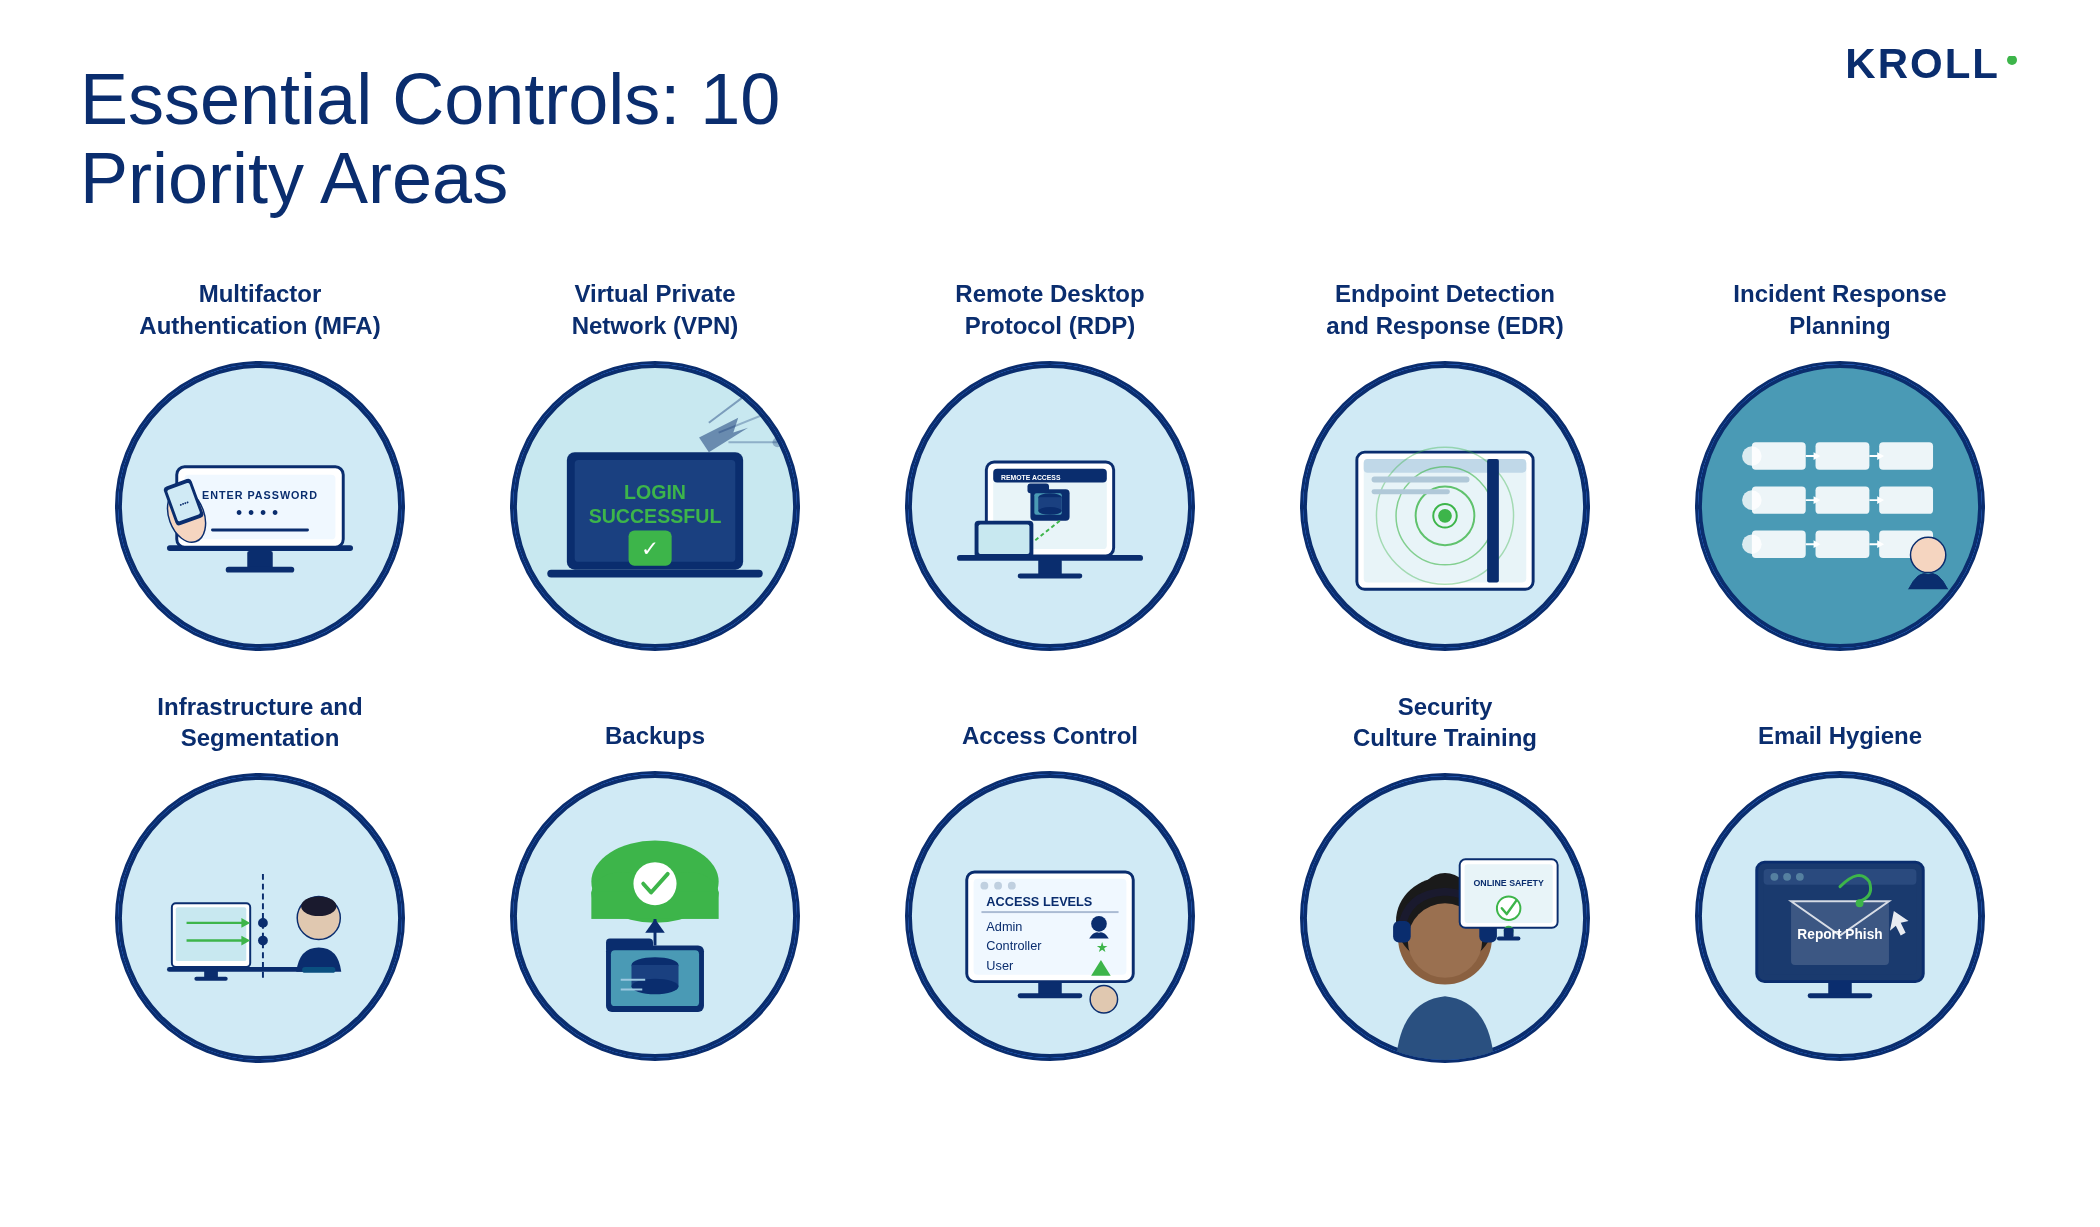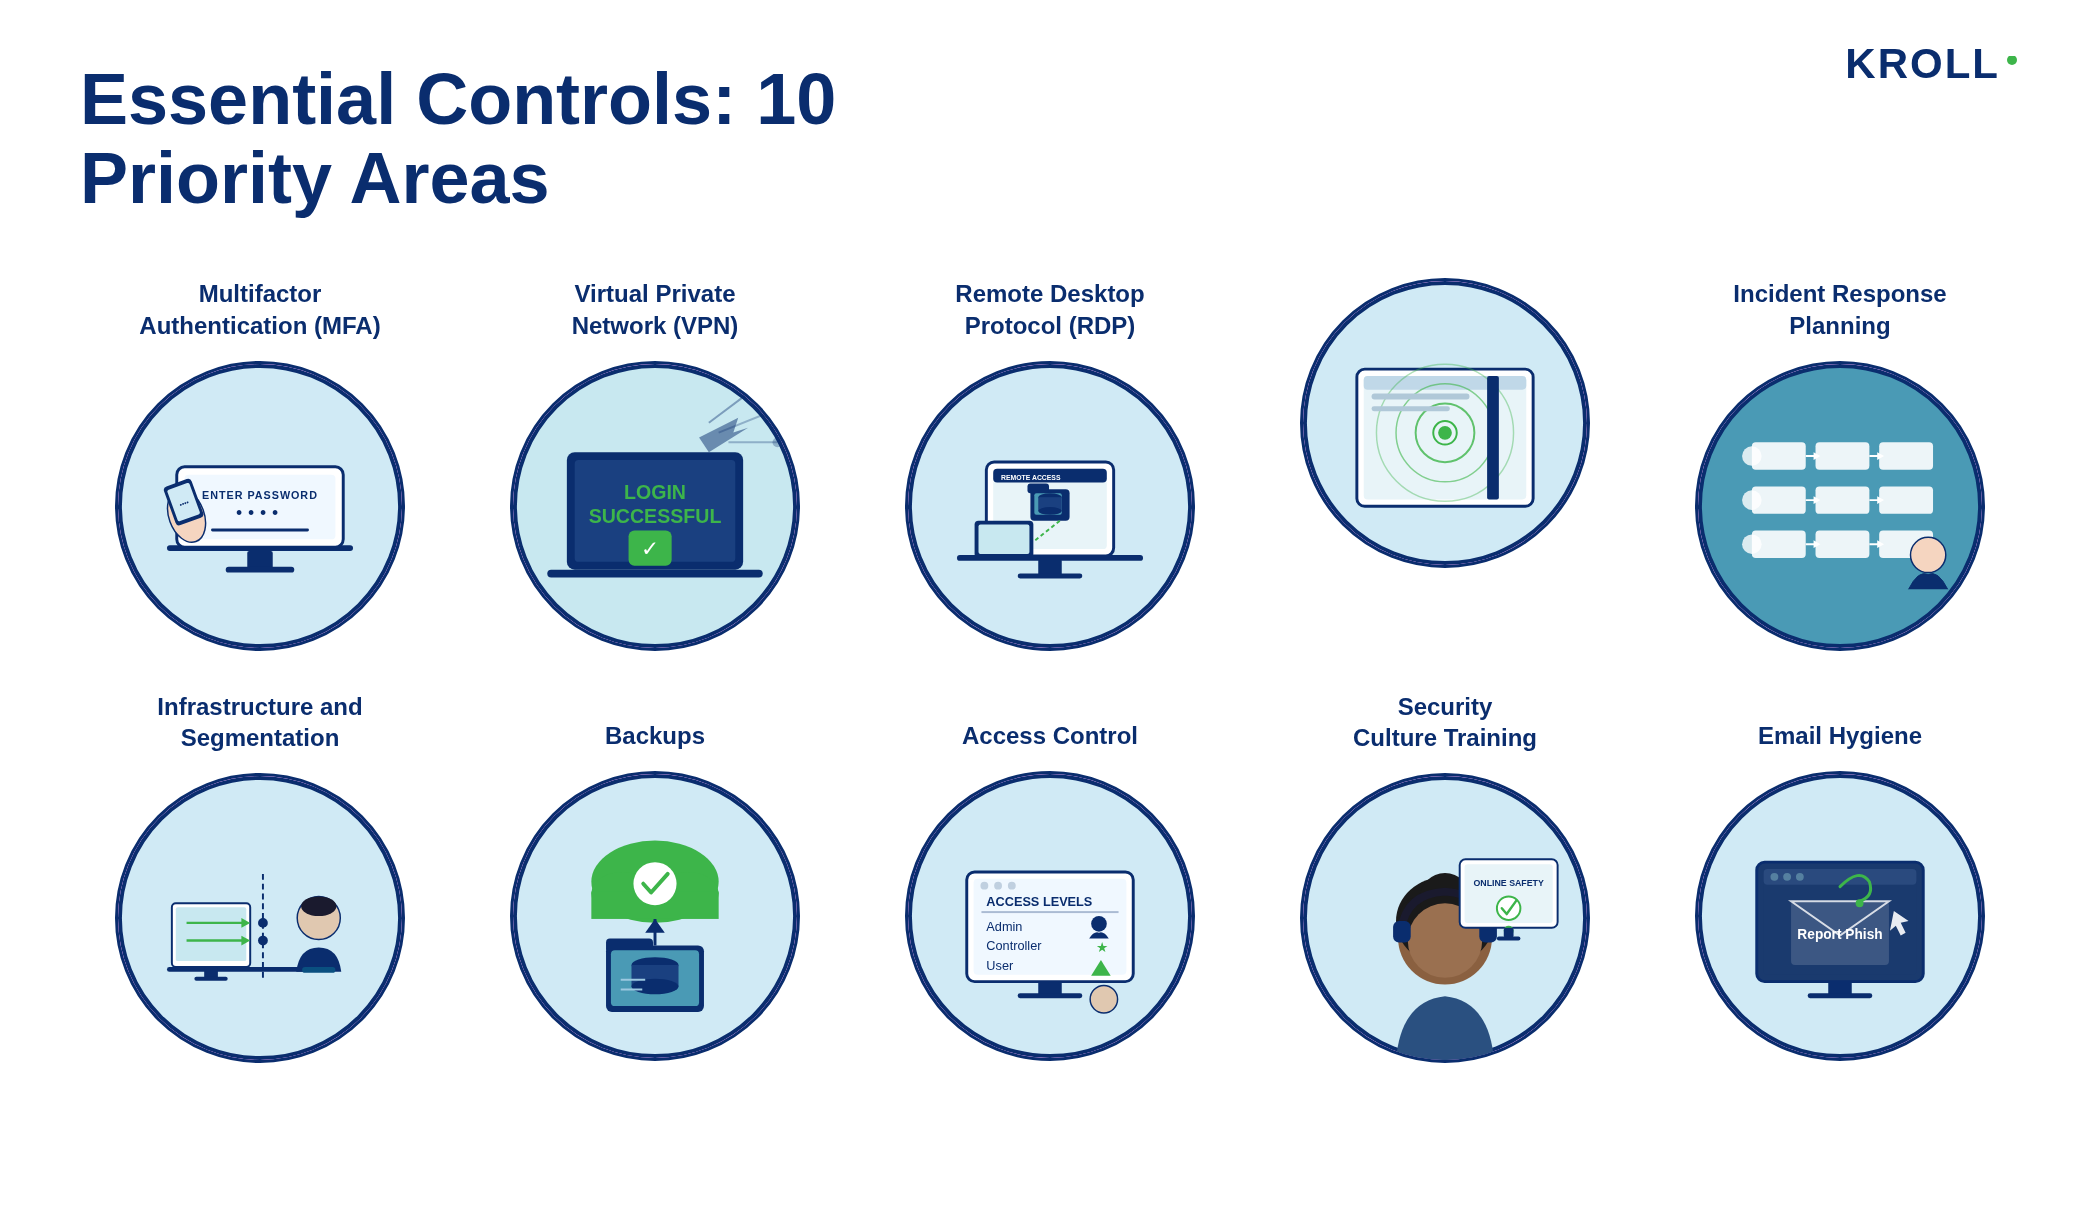--- a/index.html
+++ b/index.html
@@ -30,21 +30,21 @@
 
     .logo-text {
       font-size: 42px;
       font-weight: 900;
       color: #0a2d6e;
       letter-spacing: 2px;
     }
 
     .main-title {
       font-size: 72px;
-      font-weight: 700;
+      font-weight: 400;
       color: #0a2d6e;
       line-height: 1.1;
       margin-bottom: 60px;
       max-width: 900px;
     }
 
     .grid-row {
       display: flex;
       gap: 24px;
       margin-bottom: 40px;
@@ -73,21 +73,21 @@
 
     .circle-illustration {
       width: 290px;
       height: 290px;
       border-radius: 50%;
       border: 3px solid #0a2d6e;
       overflow: hidden;
       display: flex;
       align-items: center;
       justify-content: center;
-      background: #f0abfc;
+      background: #3b82f6;
       position: relative;
     }
 
     .kroll-logo-container {
       display: flex;
       align-items: center;
       gap: 4px;
     }
 
   </style>
@@ -199,20 +199,21 @@
           <rect x="68" y="160" width="60" height="38" rx="4" fill="#0a2d6e"></rect>
           <rect x="72" y="164" width="52" height="30" rx="2" fill="#c8e8f0"></rect>
           <rect x="55" y="195" width="80" height="5" rx="2" fill="#0a2d6e"></rect>
 
           <line x1="130" y1="180" x2="155" y2="160" stroke="#3db54a" stroke-width="2" stroke-dasharray="4,3"></line>
         </svg>
       </div>
     </div>
 
     <div class="card">
+      <div class="card-title">Endpoint Detection<br>and Response (EDR)</div>
       <div class="circle-illustration">
         <svg width="290" height="290" viewBox="0 0 290 290">
           <circle cx="145" cy="145" r="143" fill="#d0eaf5" stroke="#0a2d6e" stroke-width="4"></circle>
 
           <rect x="55" y="90" width="180" height="140" rx="8" fill="white" stroke="#0a2d6e" stroke-width="3"></rect>
           <rect x="62" y="97" width="166" height="126" rx="4" fill="#e8f4f8"></rect>
 
           <rect x="62" y="97" width="166" height="14" rx="4" fill="#c0d8e8"></rect>
 
           <circle cx="145" cy="155" r="70" fill="none" stroke="#3db54a" stroke-width="1.5" opacity="0.4"></circle>

